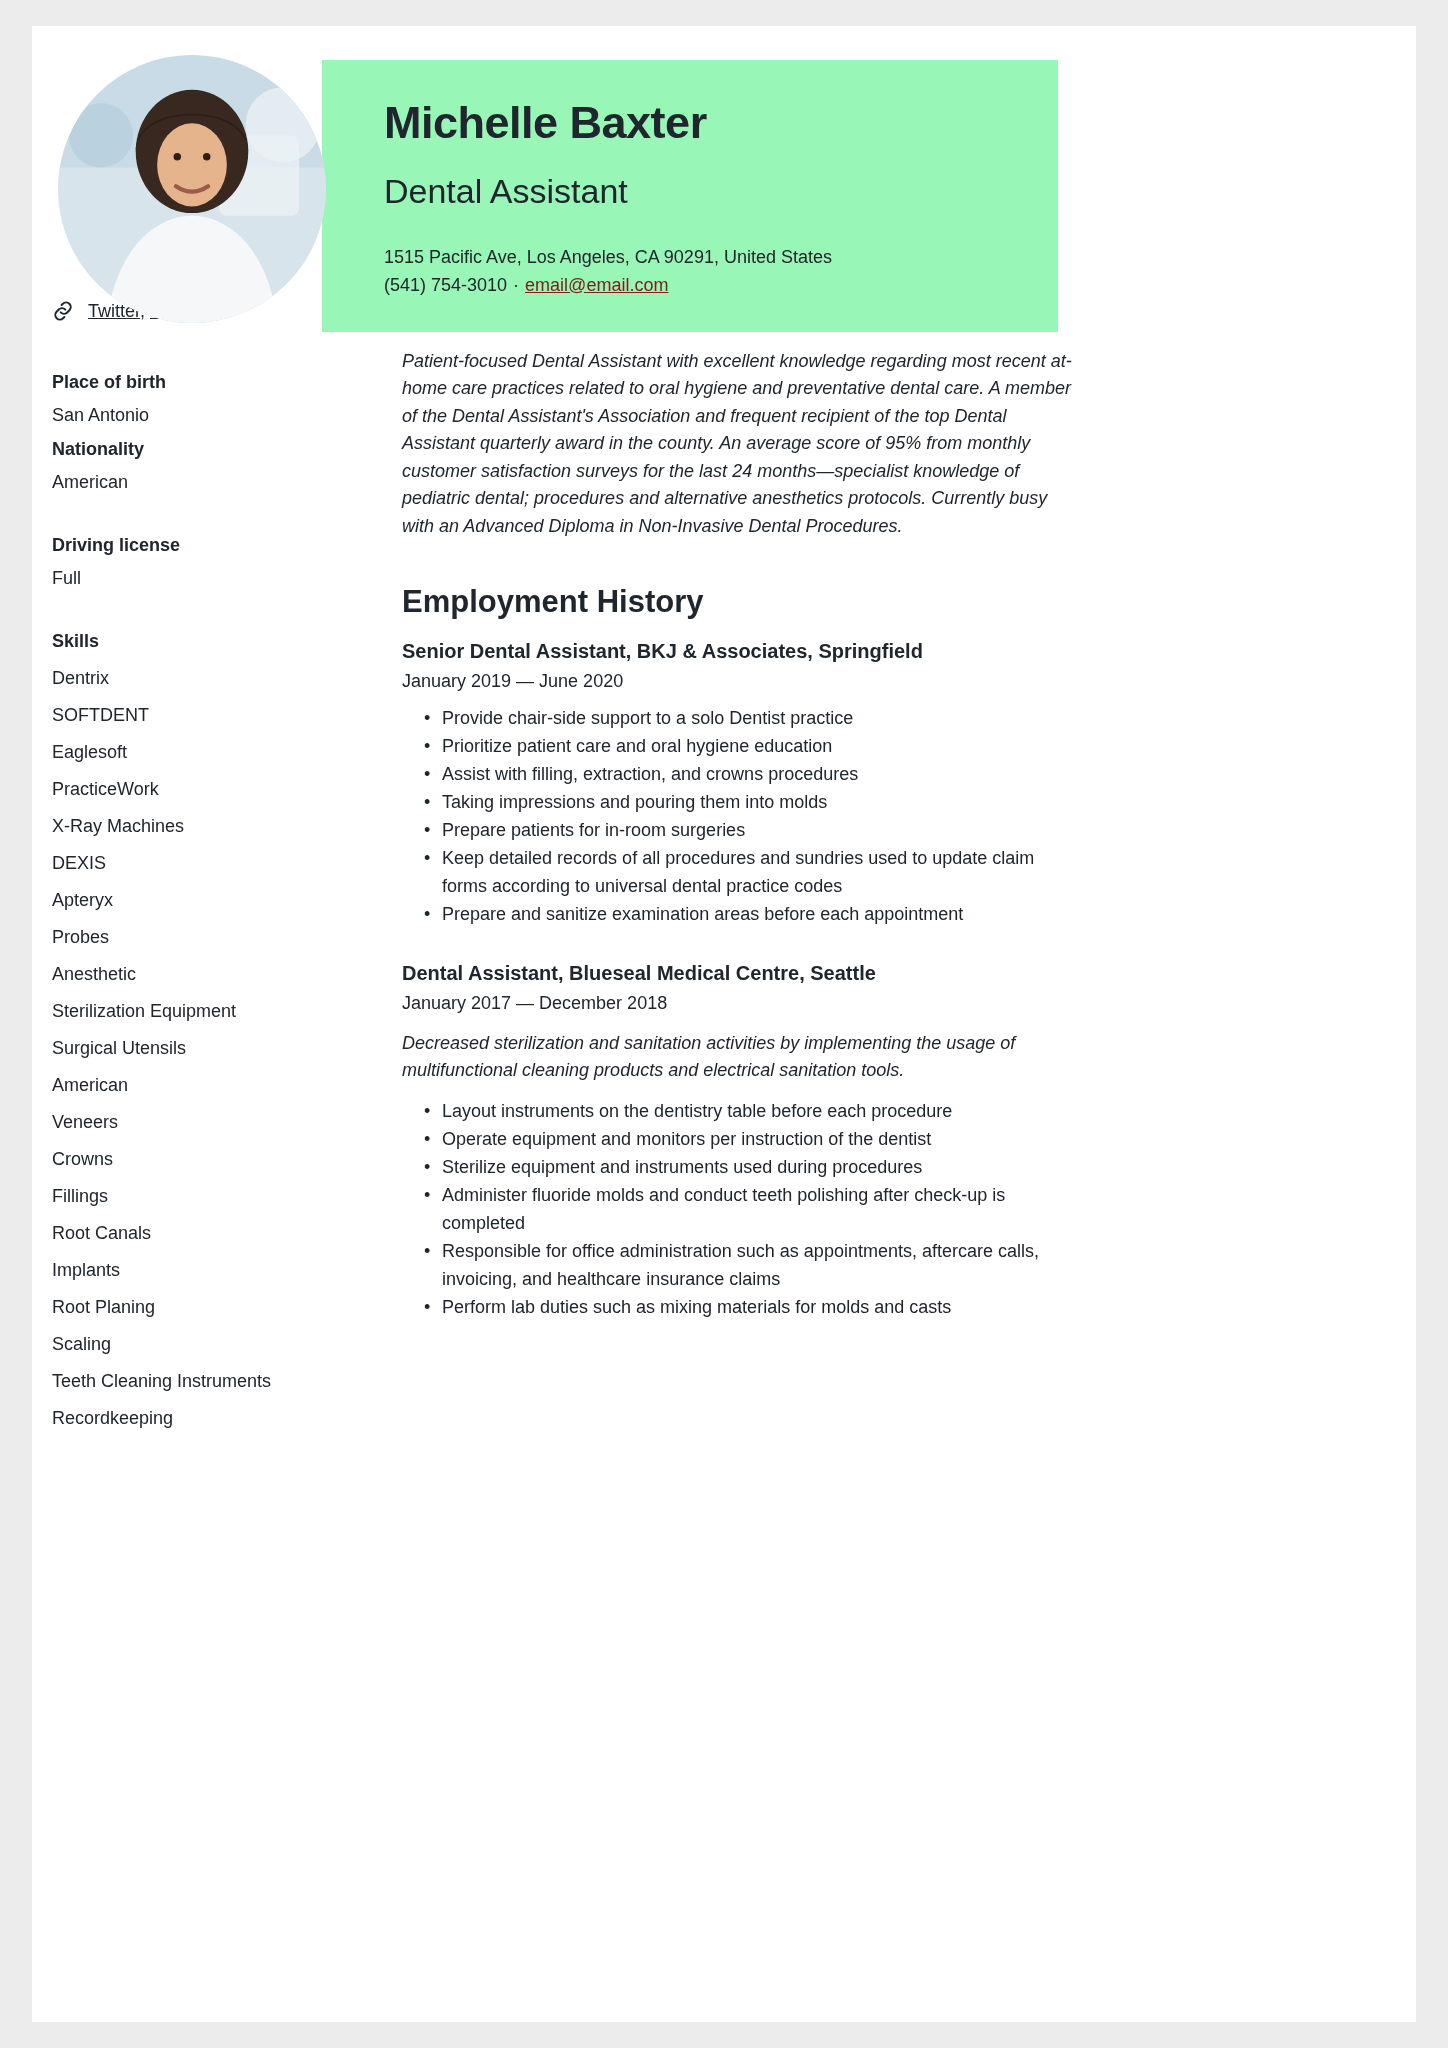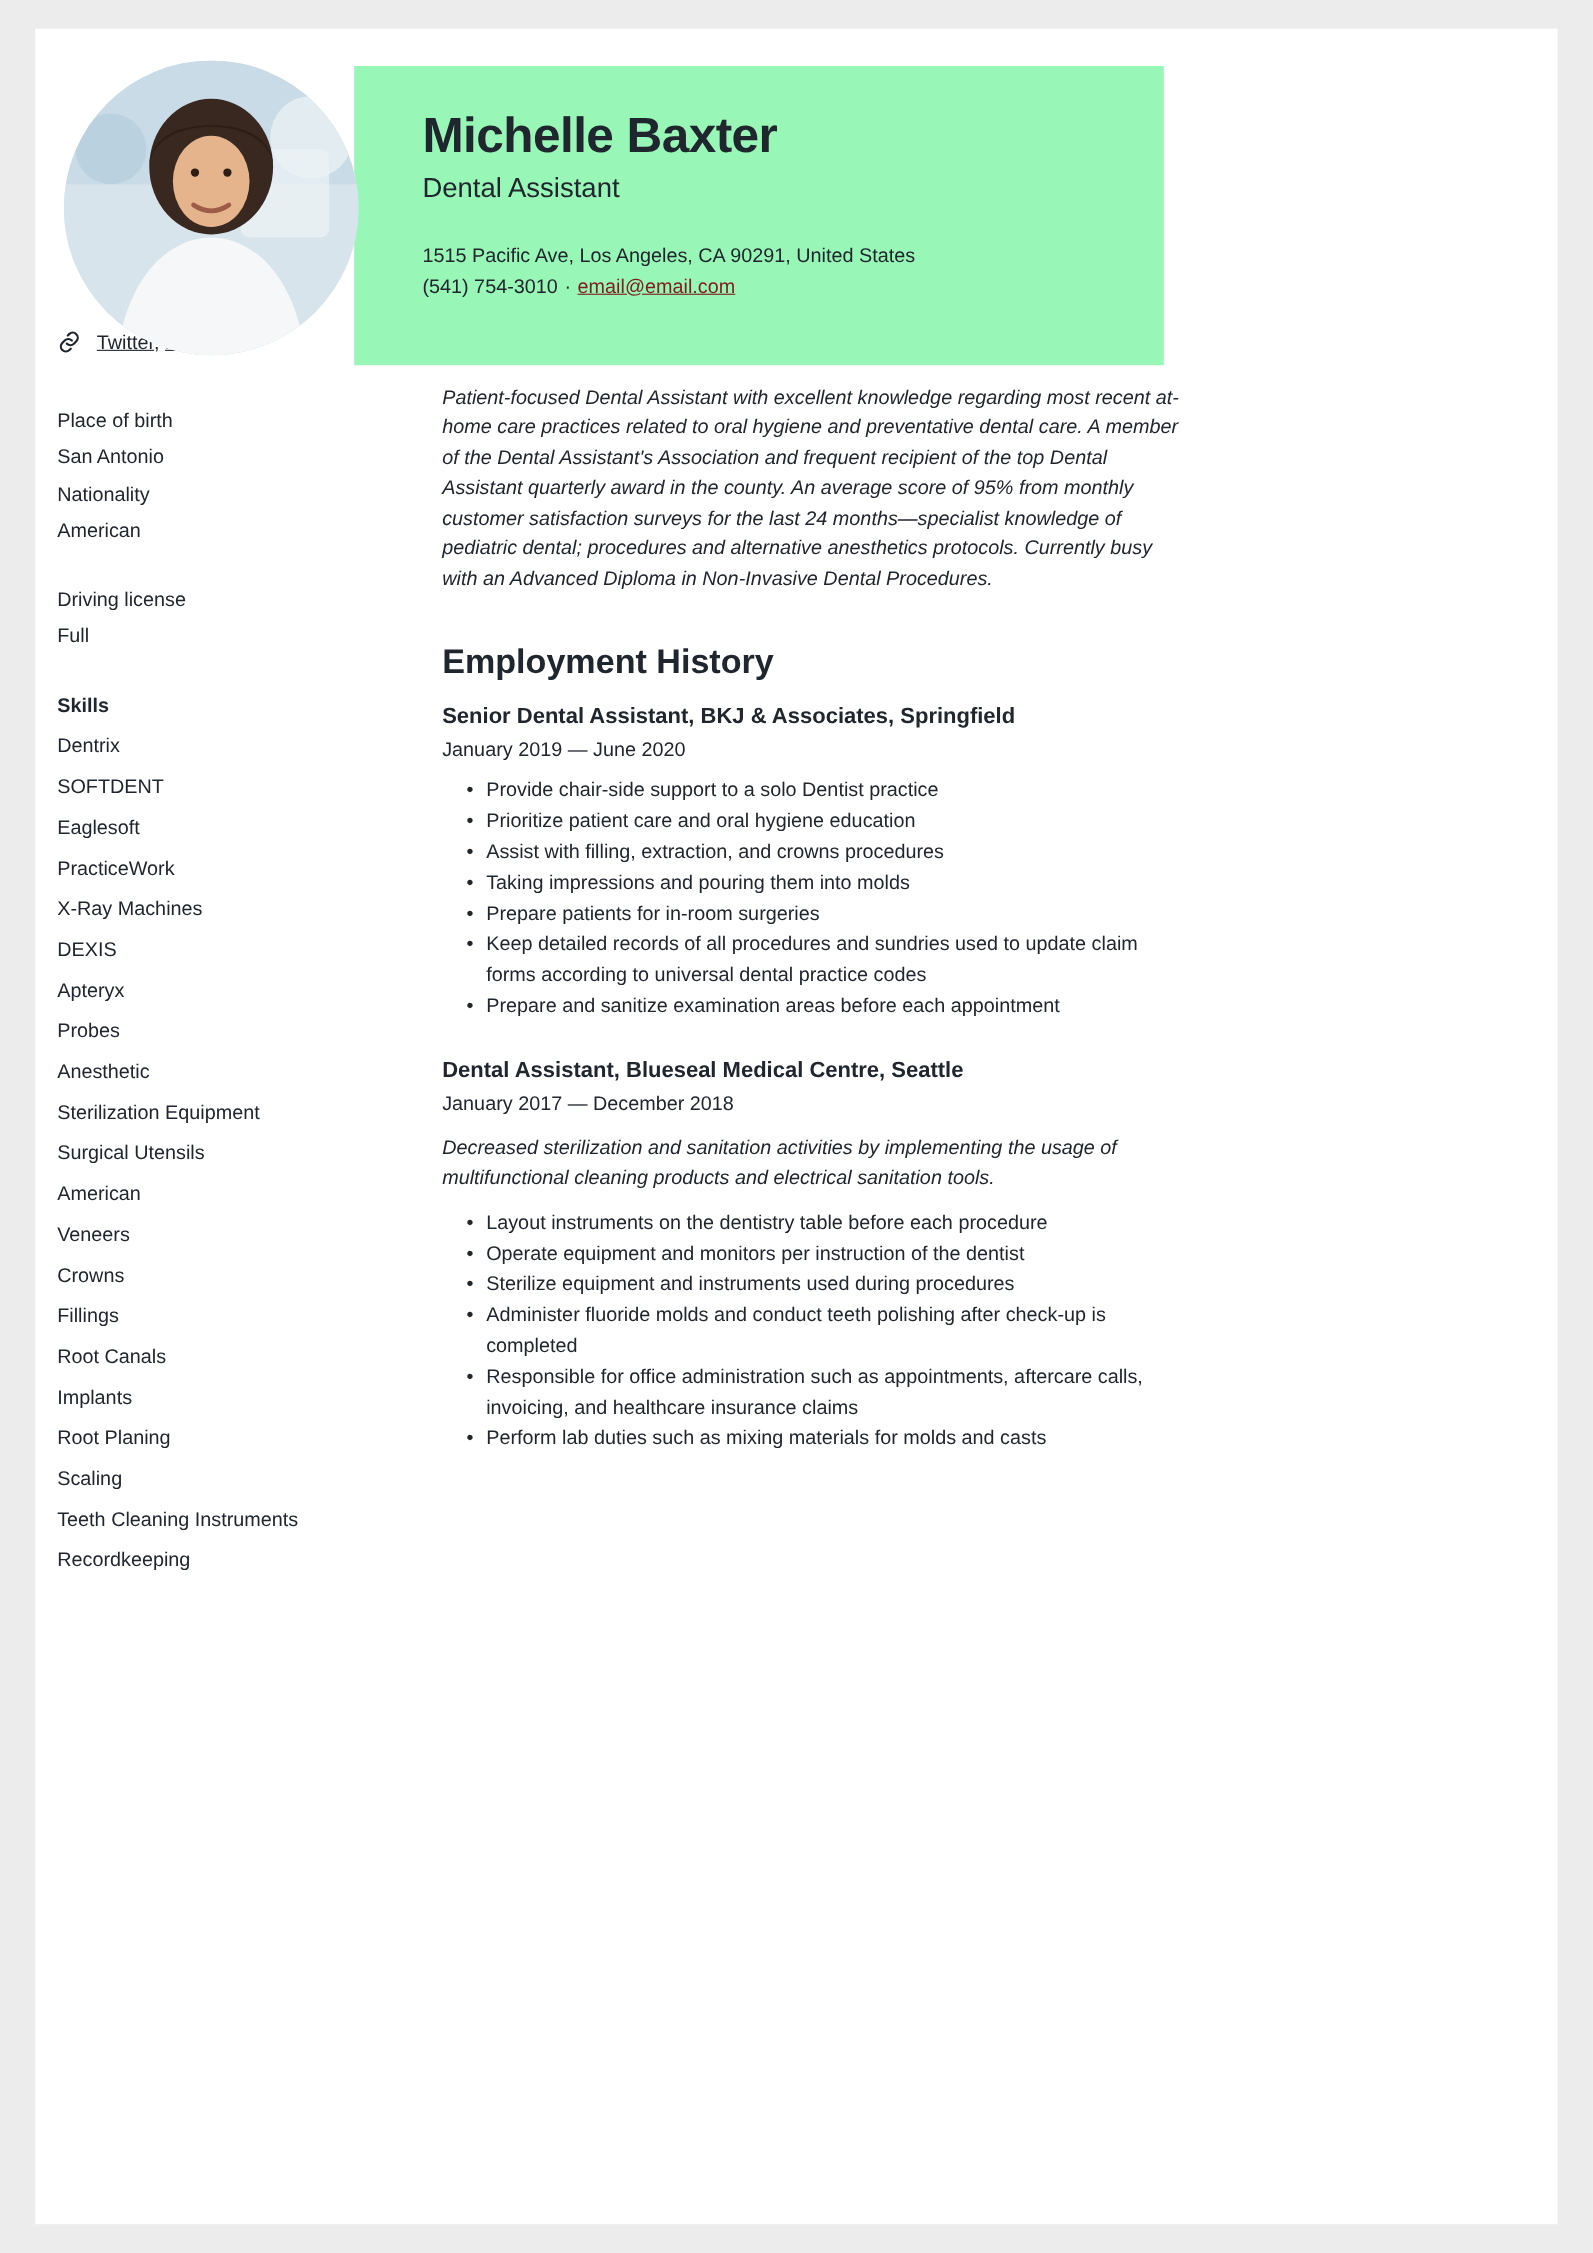--- a/index.html
+++ b/index.html
@@ -12,21 +12,21 @@
   .canvas { position:relative; width:1448px; height:2048px; background:#ececed; overflow:hidden; }
   .page   { position:absolute; left:32px; right:32px; top:26px; bottom:26px; background:#ffffff; }
 
   
   .header { position:relative; height:230px; }
   .accent-block {
     position:absolute; left:290px; top:34px; width:736px; height:272px;
     background:#98f6b6; padding:38px 40px 0 62px;
   }
   .name  { font-size:45px; font-weight:700; letter-spacing:-0.5px; line-height:1.1; }
-  .title { font-size:25px; font-weight:400; margin-top:9px; }
+  .title { font-size:34px; font-weight:400; margin-top:24px; }
   .contact { margin-top:32px; font-size:18px; line-height:28px; }
   .contact a { color:#7f1d1d; }
   .dot { padding:0 6px; }
 
   .photo {
     position:absolute; left:26px; top:29px; width:268px; height:268px;
     border-radius:50%; overflow:hidden; background:#dce8ee;
   }
   .photo svg { display:block; width:100%; height:100%; }
 
@@ -34,21 +34,21 @@
   .content { display:flex; padding-left:20px; margin-top:40px;gap:24px; }
   .sidebar { width:272px; flex:none; font-size:18px; }
   .main    { width:676px; margin-left:54px; flex:none; }
 
   
   .links-row { display:flex; align-items:center; height:30px; }
   .links-row .icon { width:22px; height:22px; margin-right:14px; flex:none; }
   .links-row a { color:#20262e; }
   .fact-group { margin-top:30px; }
   .fact-group.first { margin-top:40px; }
-  .fact-label { font-weight:400; line-height:33px; }
+  .fact-label { font-weight:700; line-height:33px; }
   .fact-value { line-height:33px; }
   .skills { margin-top:30px; }
   .skills-heading { font-weight:700; line-height:33px; margin-bottom:2px; }
   .skills ul { list-style:none; }
   .skills li { line-height:37px; }
 
   
   .section-heading { font-size:31px; font-weight:700; line-height:1.15; }
   .em-text { font-style:italic; font-size:18px; line-height:27.5px; margin-top:16px; }
   .employment-heading { margin-top:44px; }

